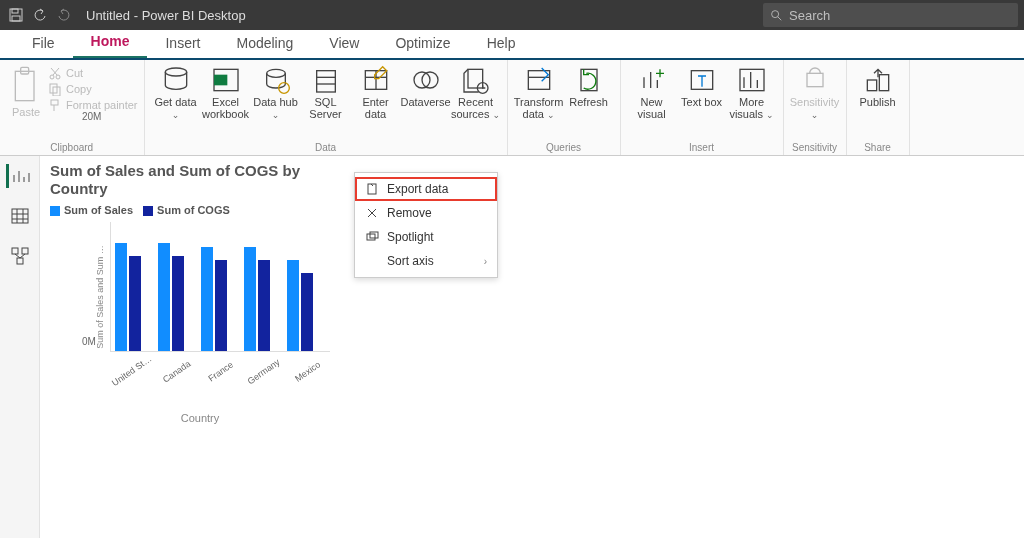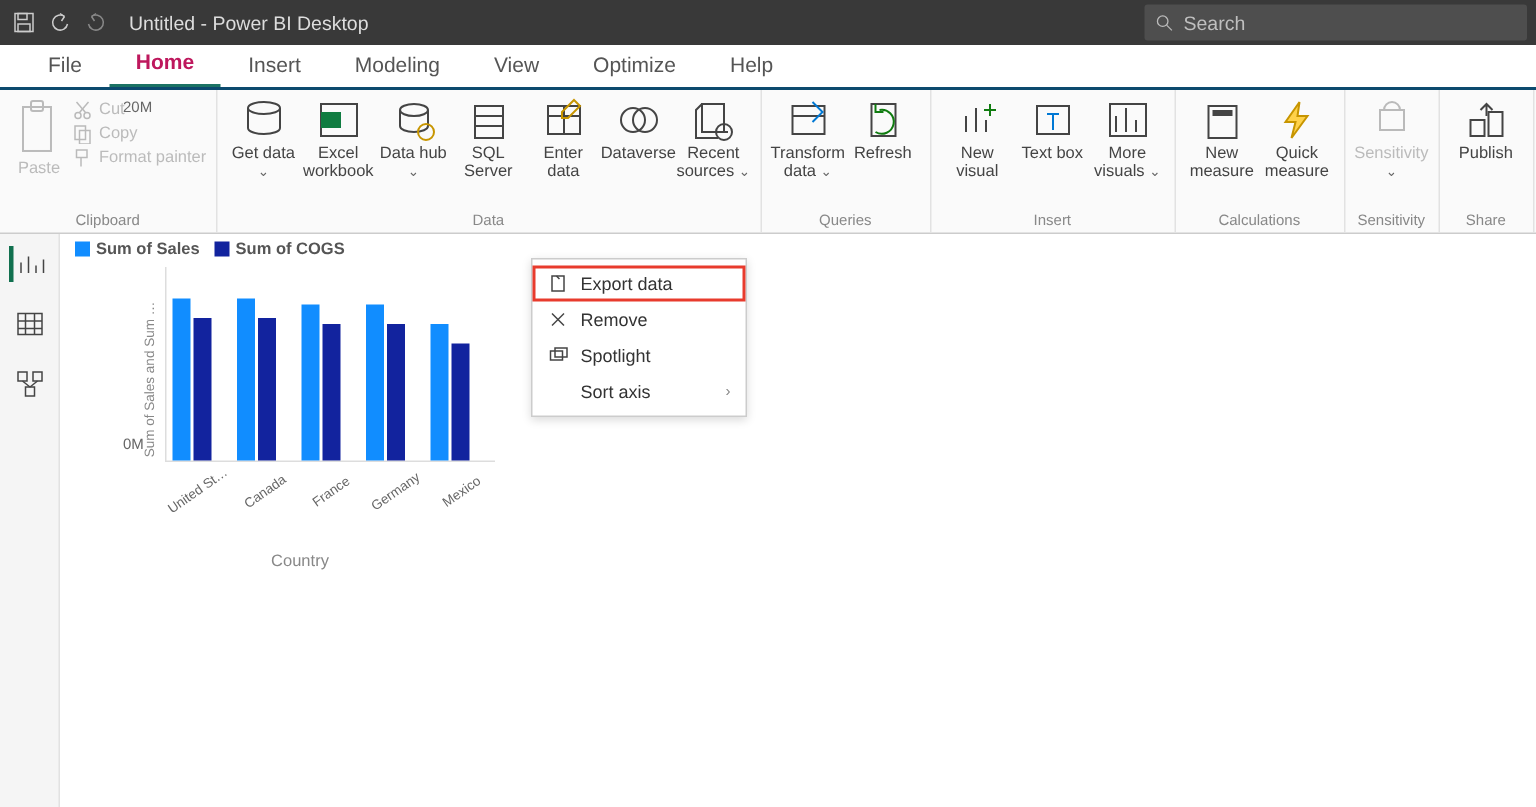--- a/index.html
+++ b/index.html
@@ -294,45 +294,20 @@
               <line x1="16" y1="18" x2="16" y2="12"></line>
               <rect x="3" y="4" width="18" height="16"></rect>
             </svg>
           </div>
           <div class="lbl"><span>More visuals</span> <span class="chev">⌄</span></div>
         </div>
     </div>
     <div class="ribbon-group-label">Insert</div>
   </div>
 
-  <div class="ribbon-group">
-    <div class="ribbon-group-row">
-      <div class="ribbon-btn-lg">
-          <div class="ic">
-            <svg viewBox="0 0 24 24">
-              <rect x="5" y="5" width="14" height="16"></rect>
-              <rect x="7" y="7" width="10" height="3" fill="#444" stroke="none"></rect>
-              <line x1="8" y1="13" x2="8" y2="13"></line>
-              <line x1="12" y1="13" x2="12" y2="13"></line>
-              <line x1="16" y1="13" x2="16" y2="13"></line>
-            </svg>
-          </div>
-          <div class="lbl">New measure</div>
-        </div>
-      <div class="ribbon-btn-lg">
-          <div class="ic">
-            <svg viewBox="0 0 24 24">
-              <path d="M13 3L6 13h5l-2 8 8-11h-5z" stroke="#c79500" fill="#ffd24a"></path>
-            </svg>
-          </div>
-          <div class="lbl">Quick measure</div>
-        </div>
-    </div>
-    <div class="ribbon-group-label">Calculations</div>
-  </div>
 
   <div class="ribbon-group">
     <div class="ribbon-group-row">
       <div class="ribbon-btn-lg disabled">
           <div class="ic">
             <svg viewBox="0 0 24 24">
               <rect x="6" y="7" width="12" height="10"></rect>
               <path d="M8 7a4 4 0 0 1 8 0"></path>
             </svg>
           </div>
@@ -385,20 +360,21 @@
           <rect x="6" y="11" width="6" height="6"></rect>
           <line x1="4" y1="7" x2="9" y2="11"></line>
           <line x1="14" y1="7" x2="9" y2="11"></line>
         </svg>
       </div>
   </div>
 
   <div class="canvas-area">
 
     <div class="chart-visual">
+      <div class="chart-title">Sum of Sales and Sum of COGS by Country</div>
       <div class="legend">
         <span><span class="sw" style="background:#118dff"></span><span>Sum of  Sales</span></span>
         <span><span class="sw" style="background:#12239e"></span><span>Sum of COGS</span></span>
       </div>
       <div class="plot">
         <div class="yaxis-label">Sum of Sales and Sum …</div>
         <div id="yticks">
             <div class="ytick" style="bottom: 245.333px;">20M</div>
             <div class="ytick" style="bottom: 20px;">0M</div>
           </div>

